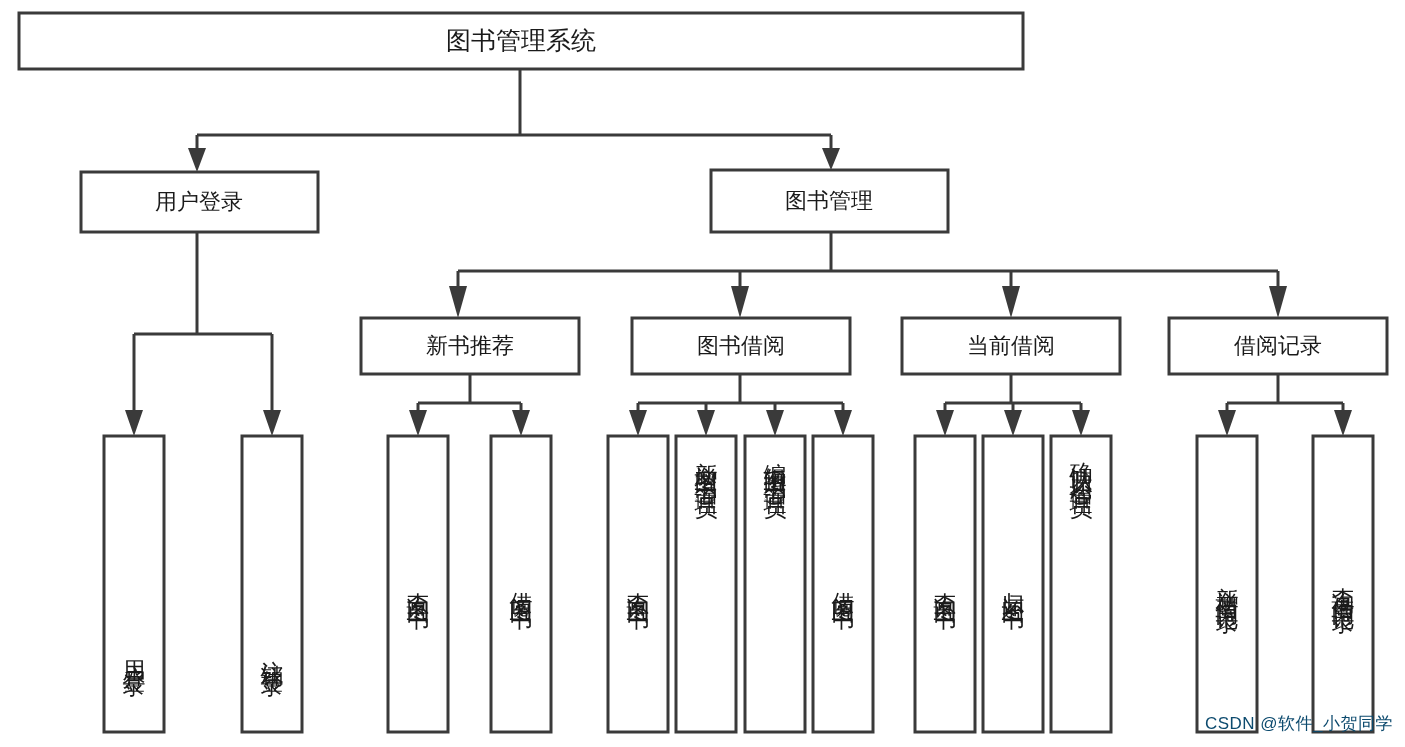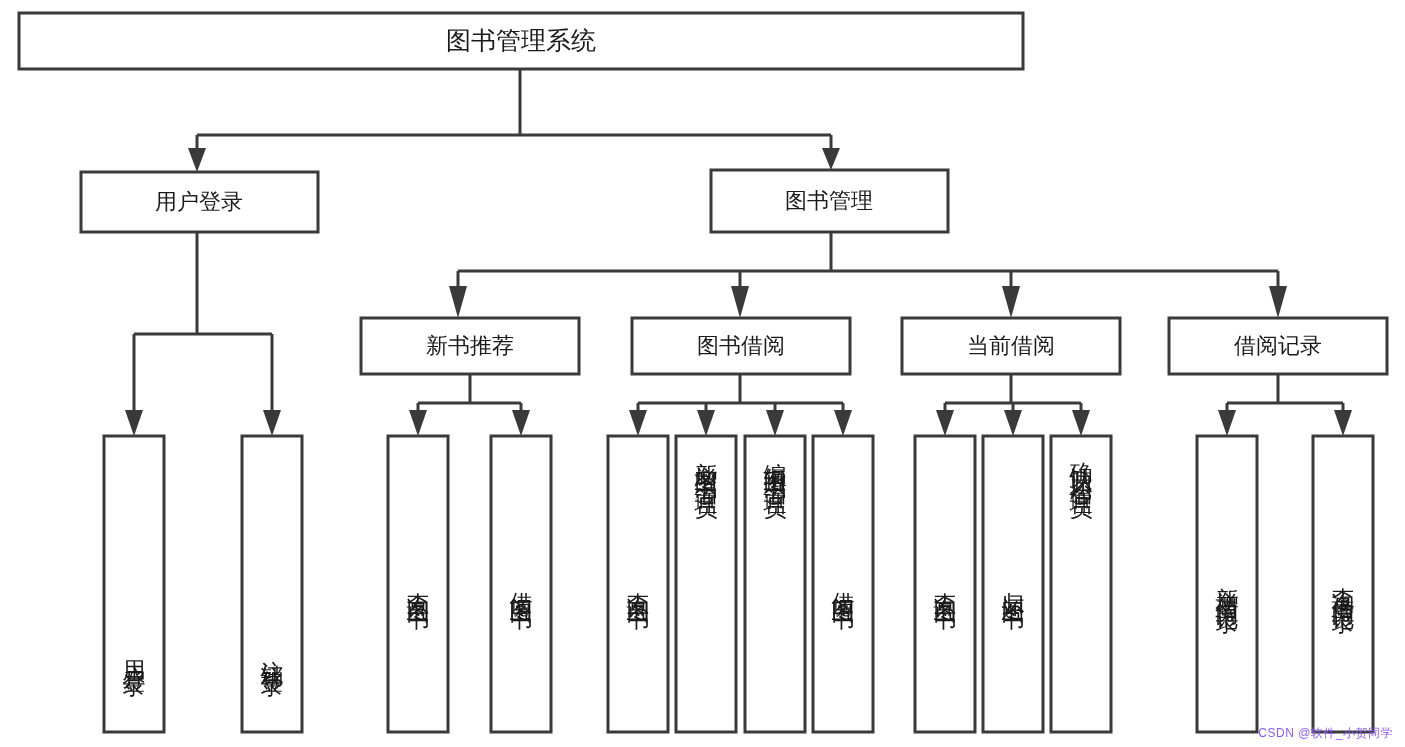--- a/index.html
+++ b/index.html
@@ -45,24 +45,24 @@
   .node-label {
     font-family: "Liberation Sans", "DejaVu Sans", sans-serif;
     fill: #1a1a1a;
     font-size: 22px;
     text-anchor: middle;
     dominant-baseline: middle;
   }
   .watermark {
     position: absolute;
     right: 12px;
-    bottom: 5px;
-    font-family: "Liberation Sans", "DejaVu Sans", sans-serif;
-    font-size: 12px;
-    color: #8b5cf6;
+    bottom: 12px;
+    font-family: "Liberation Sans", "DejaVu Sans", sans-serif;
+    font-size: 17px;
+    color: #0c4a6e;
     letter-spacing: 0.5px;
     white-space: nowrap;
     pointer-events: none;
   }
   
   .vbox {
     position: absolute;
     display: flex;
     flex-direction: column;
     align-items: center;

